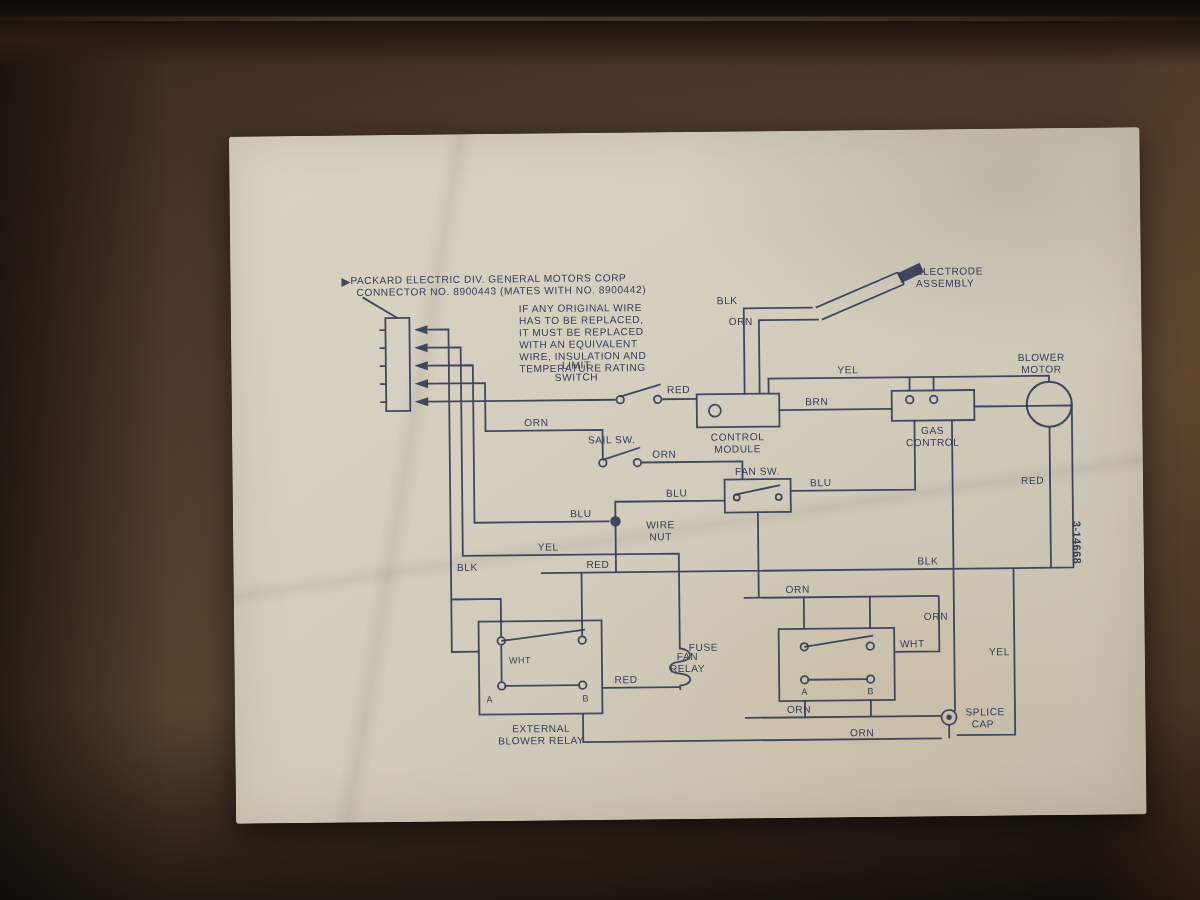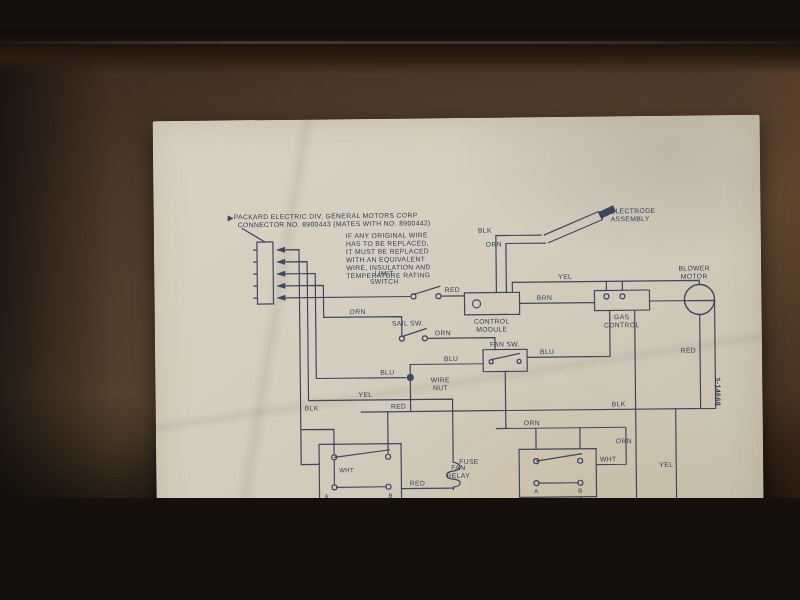--- a/index.html
+++ b/index.html
@@ -1,26 +1,25 @@
 <!DOCTYPE html>
 <html><head>
 <meta charset="utf-8">
 <style>
   html,body{margin:0;padding:0;background:#15100b;}
   .photo{
-    position:relative;width:800px;height:468px;overflow:hidden;
+    position:relative;width:800px;height:600px;overflow:hidden;
     background:
       radial-gradient(140% 110% at 50% 45%, rgba(0,0,0,0) 58%, rgba(0,0,0,0.50) 100%),
       linear-gradient(90deg, rgba(0,0,0,0.55), rgba(0,0,0,0) 14%),
       linear-gradient(270deg, rgba(110,70,40,0.25), rgba(0,0,0,0) 9%),
       linear-gradient(0deg, rgba(0,0,0,0.55), rgba(0,0,0,0) 22%),
       radial-gradient(90% 70% at 53% 42%, rgba(215,175,135,0.10), rgba(0,0,0,0) 60%),
       linear-gradient(160deg,#3a2a1e 0%, #4a3728 35%, #57432f 60%, #3e2d20 85%, #261b13 100%);
     font-family:"Liberation Sans",sans-serif;
-    margin-top:30px;
   }
   .panel-top-edge{
     position:absolute;top:0;left:0;right:0;height:44px;
     background:linear-gradient(180deg,#0e0a07 0%, #1a130c 30%, #2b1d12 60%, rgba(43,29,18,0) 100%);
   }
   .panel-ridge{
     position:absolute;top:11px;left:0;right:0;height:3px;
     background:linear-gradient(90deg, rgba(150,115,82,0.05), rgba(160,125,90,0.35) 30%, rgba(160,125,90,0.28) 70%, rgba(150,115,82,0.05));
   }
   .label{

